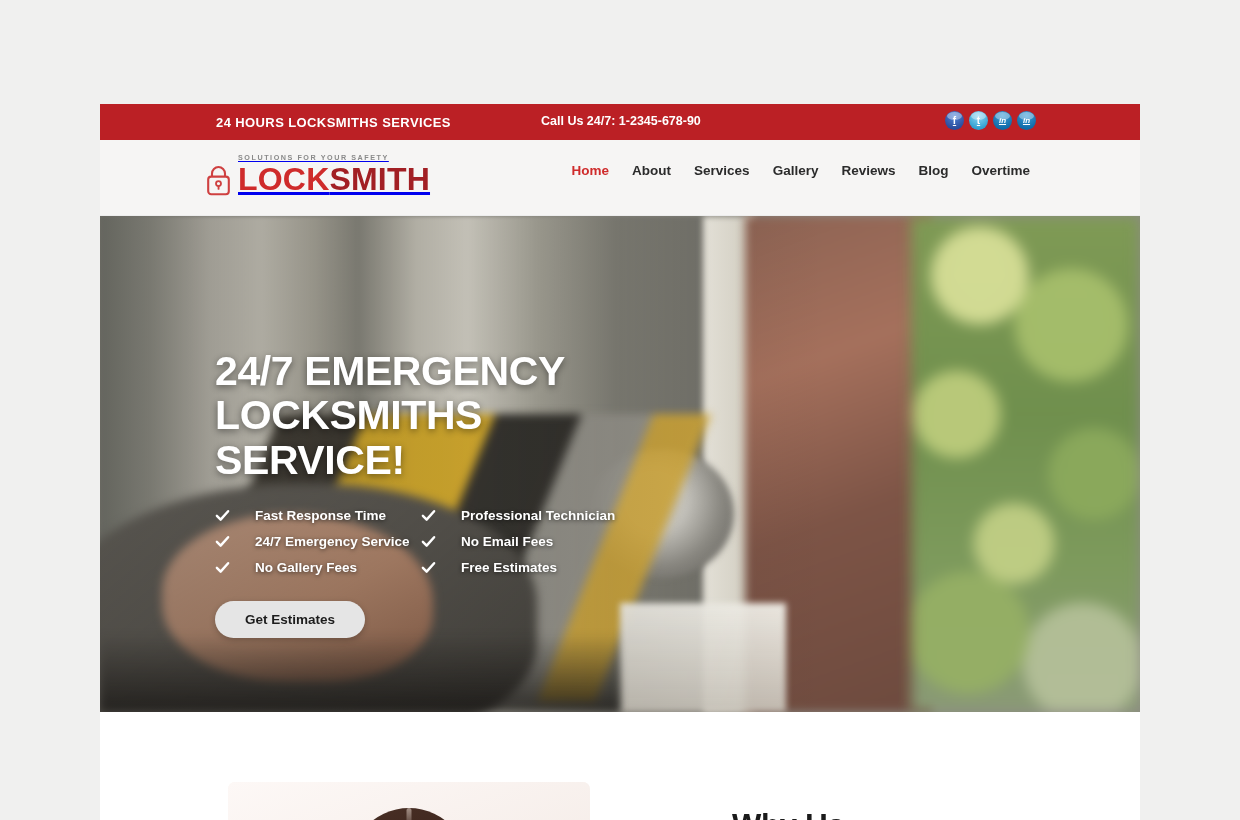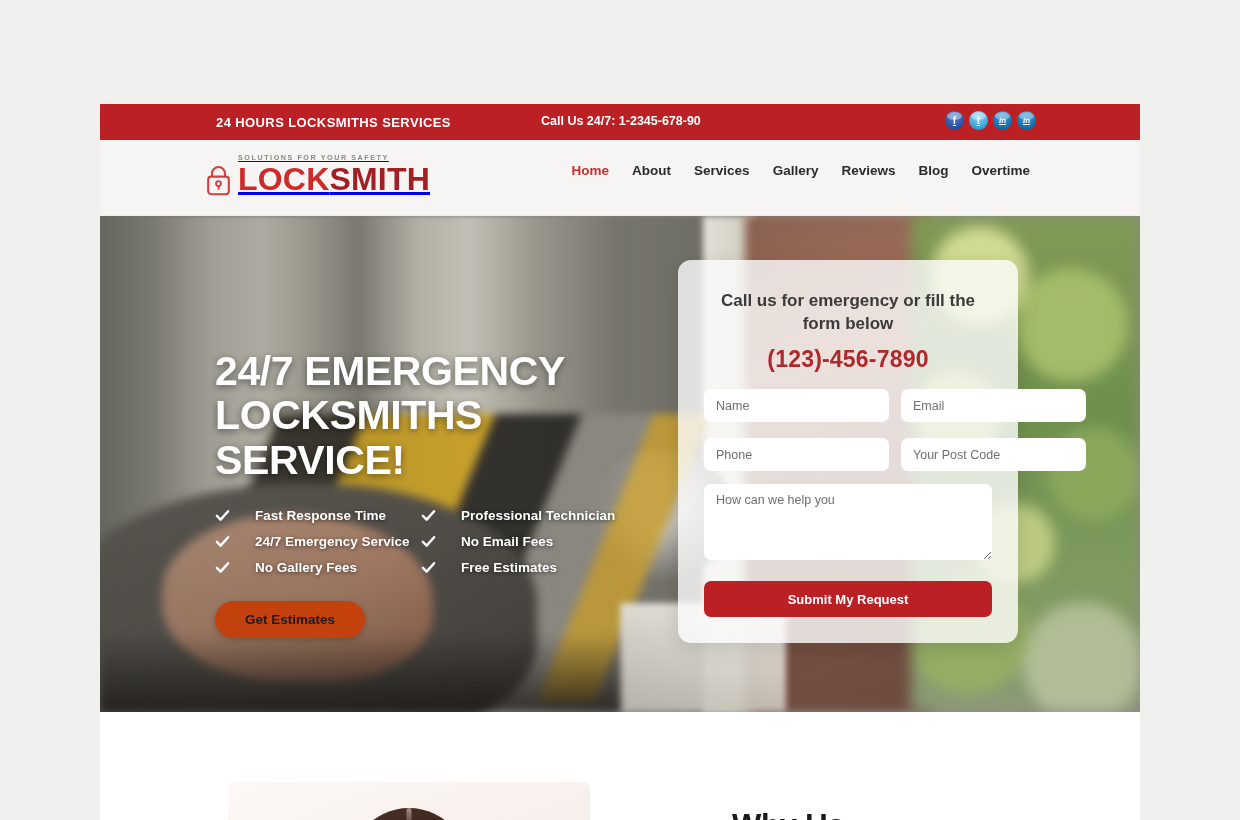--- a/index.html
+++ b/index.html
@@ -269,21 +269,21 @@
   }
   .check {
     width: 15px; height: 15px;
     flex: 0 0 15px;
     display: block;
   }
   .btn-estimates {
     display: inline-block;
     margin-top: 26px;
     padding: 11px 30px;
-    background: #c2410c;
+    background: #e5e5e5;
     border-radius: 22px;
     font-size: 13.5px;
     font-weight: 600;
     color: #1d1d1d;
     text-decoration: none;
     box-shadow: 0 2px 6px rgba(0,0,0,0.22);
   }
 
   
   .form-card {
@@ -510,35 +510,20 @@
           <svg class="check" viewBox="0 0 16 16">
               <path d="M2 8.4 L6 12.4 L14 3.4" fill="none" stroke="#ffffff" stroke-width="2.6" stroke-linecap="round" stroke-linejoin="round"></path>
             </svg>
           <span>Free Estimates</span>
         </div>
       </div>
 
       <a class="btn-estimates" href="#">Get Estimates</a>
     </div>
 
-    <div class="form-card">
-      <div class="form-title">Call us for emergency or fill the form below</div>
-      <div class="form-phone">(123)-456-7890</div>
-
-      <div class="form-row">
-        <input class="fld" type="text" placeholder="Name" style="">
-        <input class="fld" type="text" placeholder="Email" style="">
-      </div>
-      <div class="form-row">
-        <input class="fld" type="text" placeholder="Phone" style="">
-        <input class="fld" type="text" placeholder="Your Post Code" style="">
-      </div>
-      <textarea class="fld-area" placeholder="How can we help you" style=""></textarea>
-      <button class="btn-submit">Submit My Request</button>
-    </div>
   </div>
 
   <div class="whyus">
     <div class="whyus-photo">
       <div class="photo-inner">
         <div class="ph-bg"></div>
         <div class="ph-hair"></div>
         <div class="ph-part"></div>
 
       </div>

